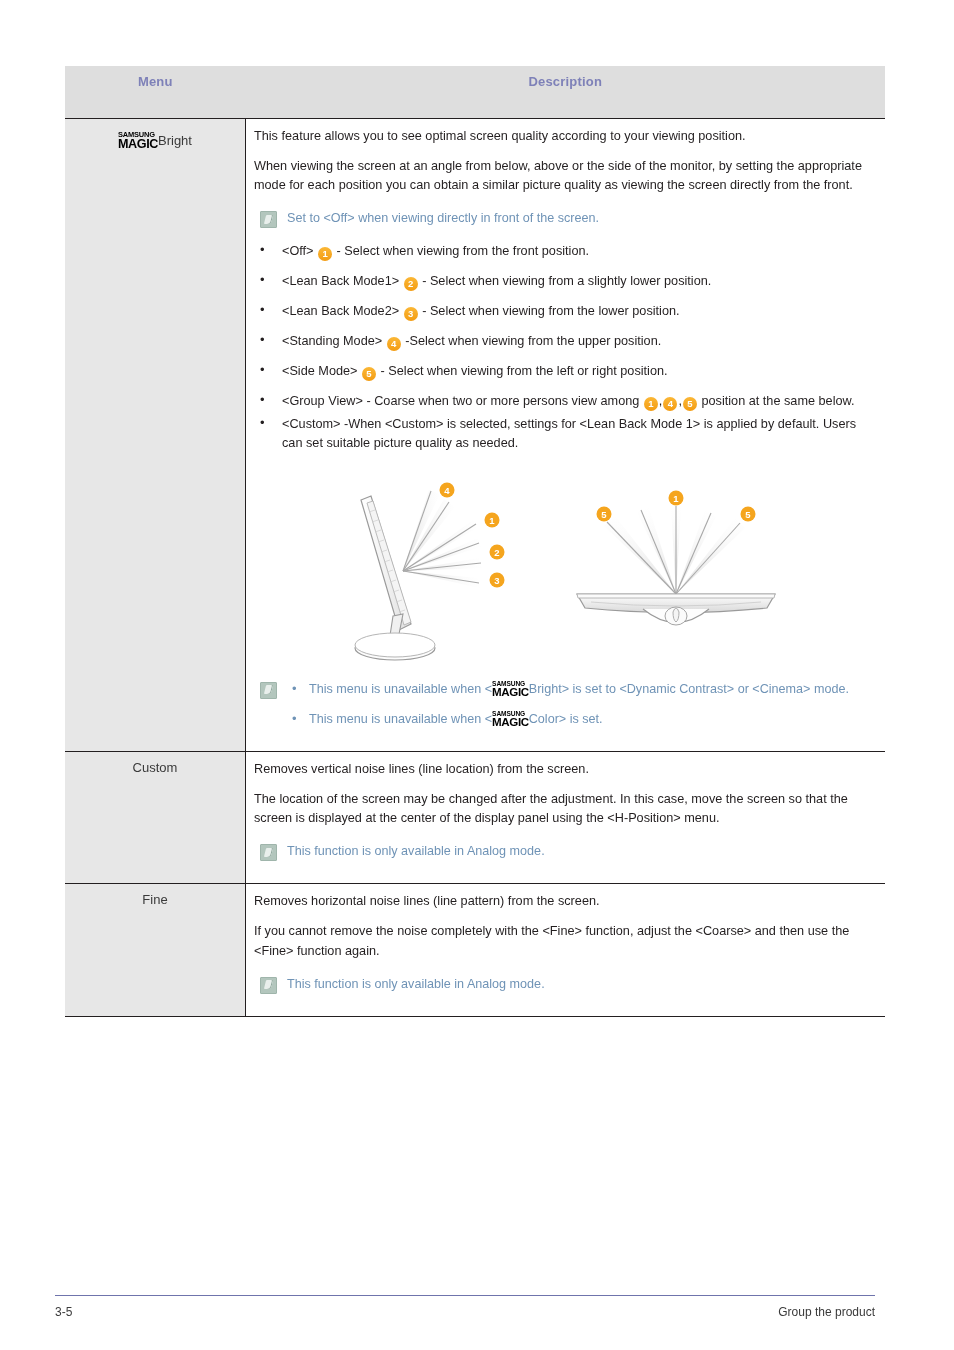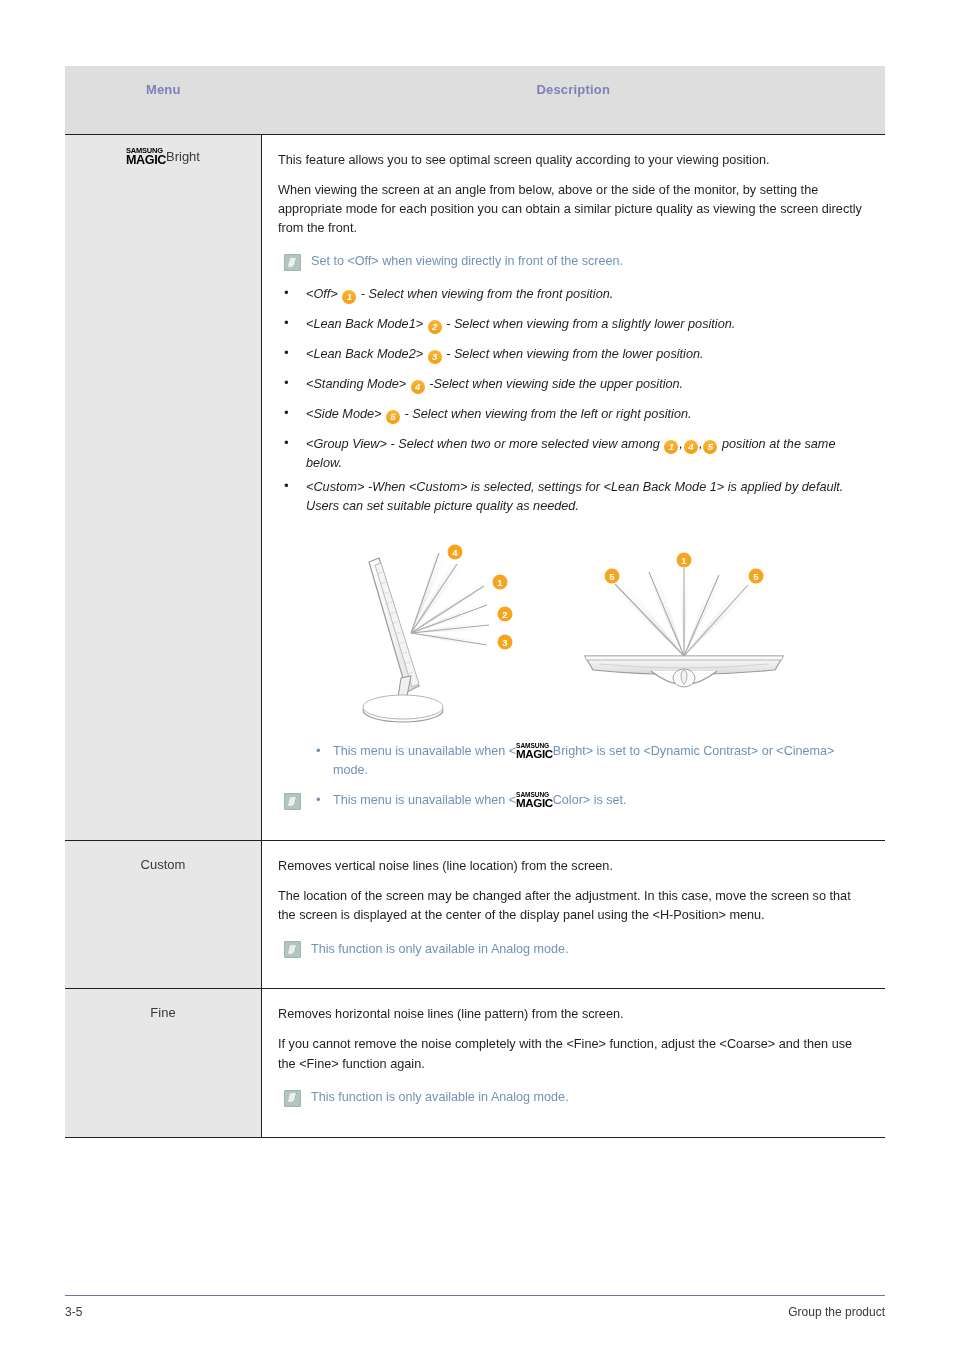--- a/index.html
+++ b/index.html
@@ -19,21 +19,21 @@
   
   .doc-table {
     position: absolute;
     left: 65px;
     top: 66px;
     width: 820px;
     border-collapse: collapse;
   }
   .doc-table td, .doc-table th {
     vertical-align: top;
-    padding: 16px;
+    padding: 8px;
   }
 
   .thead-cell {
     background: #dedede;
     height: 36px;
     text-align: center;
     vertical-align: middle;
     color: #7e81b8;
     font-size: 13px;
     font-weight: bold;
@@ -125,21 +125,21 @@
 
   
   p.para {
     margin: 0 0 11px 0;
   }
   p.para:last-child { margin-bottom: 0; }
 
   
   .note {
     display: flex;
-    align-items: flex-end;
+    align-items: flex-start;
     margin: 14px 0 14px 6px;
     color: #6f93b6;
     font-size: 12.6px;
     line-height: 1.5;
   }
   .note-icon {
     flex: 0 0 auto;
     width: 15px;
     height: 15px;
     margin-right: 10px;
@@ -187,21 +187,20 @@
   ul.mode-list {
     list-style: none;
     margin: 12px 0 0 0;
     padding: 0;
   }
   ul.mode-list > li {
     position: relative;
     padding-left: 28px;
     margin-bottom: 11px;
     line-height: 1.5;
-    font-style: italic;
   }
   ul.mode-list > li::before {
     content: "\2022";
     position: absolute;
     left: 6px;
     top: -2px;
     font-size: 13px;
     color: #231f20;
   }
   ul.mode-list > li.tight { margin-bottom: 4px; }
@@ -227,21 +226,21 @@
   .diagram-wrap {
     margin: 22px 0 10px 0;
     display: flex;
     justify-content: center;
     gap: 36px;
   }
 
   
   .footer {
     position: absolute;
-    left: 65px;
+    left: 55px;
     top: 1295px;
     width: 820px;
     border-top: 1.2px solid #6f74ac;
     padding-top: 9px;
     display: flex;
     justify-content: space-between;
     font-size: 12px;
     color: #3a3a3a;
   }
 </style>
@@ -288,30 +287,30 @@
             <span>- Select when viewing from a slightly lower position.</span>
           </li>
           <li>
             <span>&lt;Lean Back Mode2&gt;</span>
             <span class="num-badge">3</span>
             <span>- Select when viewing from the lower position.</span>
           </li>
           <li>
             <span>&lt;Standing Mode&gt;</span>
             <span class="num-badge">4</span>
-            <span>-Select when viewing side the upper position.</span>
+            <span>-Select when viewing from the upper position.</span>
           </li>
           <li>
             <span>&lt;Side Mode&gt;</span>
             <span class="num-badge">5</span>
             <span>- Select when viewing from the left or right position.</span>
           </li>
           <li class="tight">
             <span>&lt;Group View&gt;</span>
-            <span>- Select when two or more selected view among</span>
+            <span>- Coarse when two or more persons view among</span>
             <span class="num-badge">1</span>,<span class="num-badge">4</span>,<span class="num-badge">5</span>
             <span>position at the same below.</span>
           </li>
           <li>&lt;Custom&gt; -When &lt;Custom&gt; is selected, settings for &lt;Lean Back Mode 1&gt; is applied by default. Users can set suitable picture quality as needed.</li>
         </ul>
 
         <div class="diagram-wrap">
 
           <svg width="190" height="190" viewBox="0 0 190 190">
             <defs>

